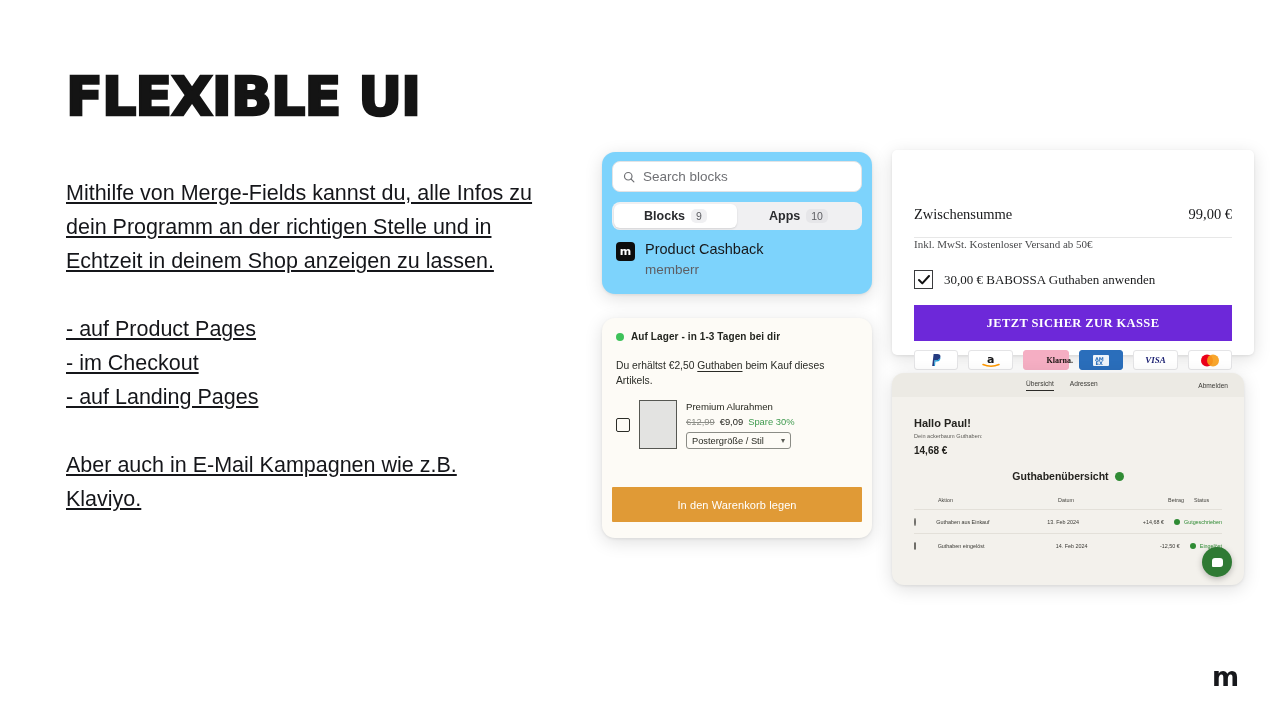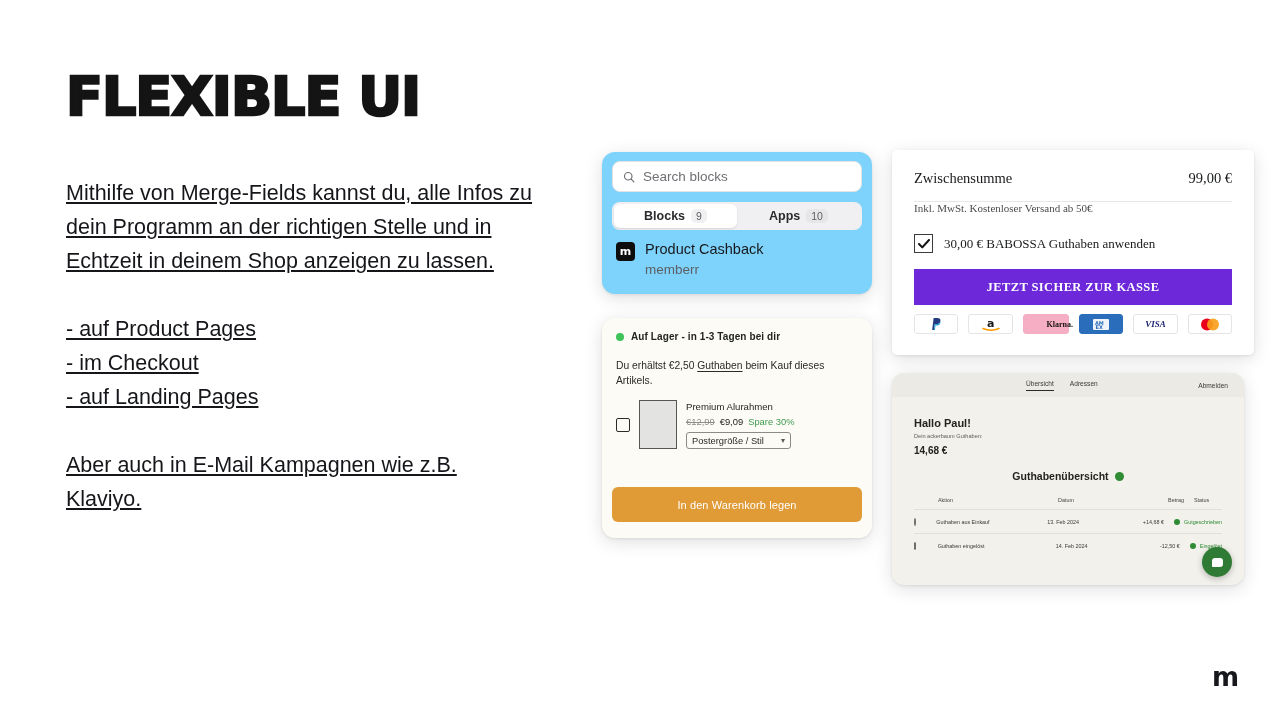--- a/index.html
+++ b/index.html
@@ -74,29 +74,29 @@
   .old{color:#8d8e88;text-decoration:line-through;}
   .new{color:#22231d;font-weight:500;}
   .save{color:#3f9a4f;}
   .select{
     margin-top:5px;width:105px;height:17px;border:1px solid #8b8c86;border-radius:3px;
     display:flex;align-items:center;justify-content:space-between;padding:0 5px;
     font-size:9.3px;color:#2a2b24;background:#fdfbf6;box-sizing:border-box;
   }
   .caret{font-size:8px;color:#5a5b55;}
   .cta-orange{
-    position:absolute;left:10px;right:10px;bottom:16px;height:35px;border-radius:6px;
+    position:absolute;left:10px;right:10px;bottom:16px;height:35px;border-radius:1px;
     background:#e09a36;color:#fff;display:flex;align-items:center;justify-content:center;
     font-size:11px;font-weight:500;letter-spacing:.1px;
   }
 
   
   #checkout-card{left:892px;top:150px;width:362px;height:205px;background:#fff;border-radius:5px;}
   .co-inner{padding:20px 22px 0 22px;font-family:"Liberation Serif",serif;}
-  .co-row{display:flex;justify-content:space-between;align-items:baseline;font-size:14.5px;color:#18191b;}
+  .co-row{display:flex;justify-content:space-between;align-items:baseline;font-size:14.5px;color:#18191b;margin-top:36px;}
   .co-sep{height:1px;background:#e7e7e7;margin:14px 0 0 0;}
   .co-note{font-size:11px;color:#4b4c4e;}
   .co-check{display:flex;align-items:center;gap:11px;margin-top:20px;}
   .co-box{width:17px;height:17px;border:1.4px solid #3a3b3d;display:flex;align-items:center;justify-content:center;flex:0 0 17px;}
   .co-box svg{display:block;}
   .co-check-label{font-size:13px;color:#18191b;}
   .cta-black{
     margin-top:16px;height:36px;background:#6d28d9;color:#fff;
     display:flex;align-items:center;justify-content:center;
     font-size:12.5px;font-weight:700;letter-spacing:.4px;font-family:"Liberation Serif",serif;

